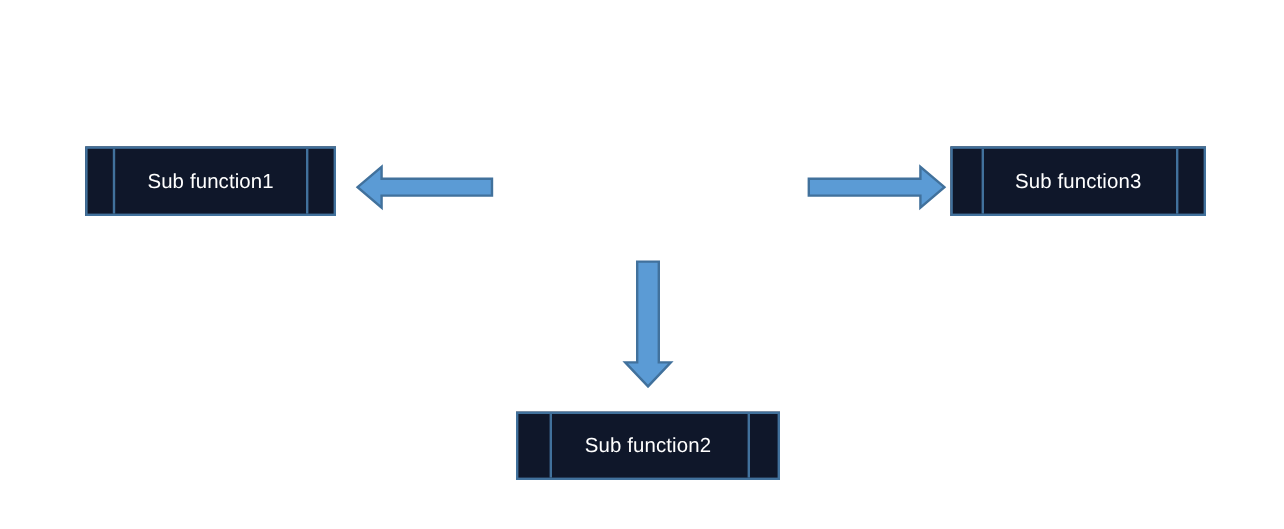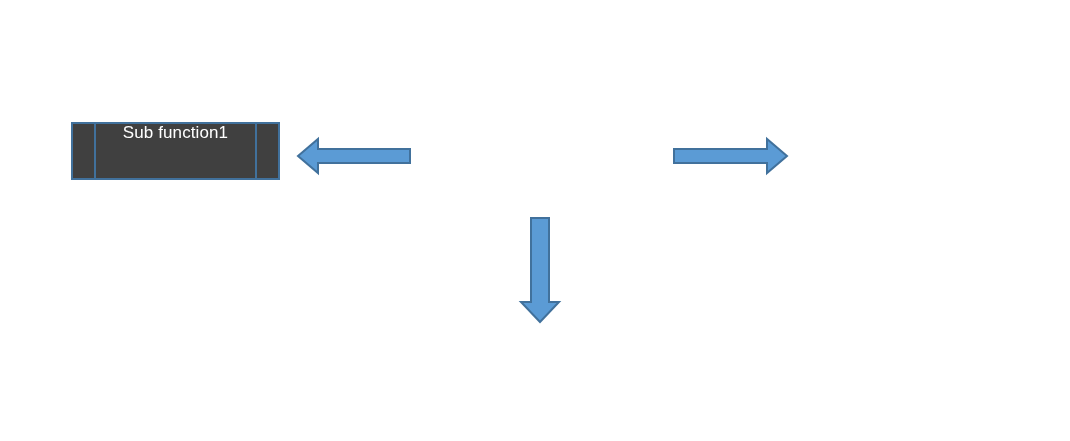--- a/index.html
+++ b/index.html
@@ -17,23 +17,24 @@
   #diagram-canvas {
     position: relative;
     width: 1070px;
     height: 441px;
     background: #ffffff;
   }
   
   .node {
     position: absolute;
     box-sizing: border-box;
-    background: #404040;
+    background: #0f172a;
     border: 2px solid #41719C;
     display: flex;
+    align-items: center;
     justify-content: center;
   }
   .node-label {
     color: #ffffff;
     font-size: 17px;
     font-family: "Liberation Sans", sans-serif;
     font-weight: 400;
     line-height: 1;
     letter-spacing: 0.1px;
     white-space: nowrap;
@@ -84,21 +85,31 @@
 
 <div id="diagram-canvas">
 
 
   <div class="node predefined" id="node-sub1">
     <span class="rule left"></span>
     <span class="rule right"></span>
     <span class="node-label">Sub function1</span>
   </div>
 
+  <div class="node predefined" id="node-sub2">
+    <span class="rule left"></span>
+    <span class="rule right"></span>
+    <span class="node-label">Sub function2</span>
+  </div>
 
+  <div class="node predefined" id="node-sub3">
+    <span class="rule left"></span>
+    <span class="rule right"></span>
+    <span class="node-label">Sub function3</span>
+  </div>
 
   <svg class="arrow" id="arrow-left" width="116" height="40" viewBox="0 0 116 40">
     <polygon points="2,20 22,3 22,13 114,13 114,27 22,27 22,37" fill="#5B9BD5" stroke="#41719C" stroke-width="2" stroke-linejoin="miter"></polygon>
   </svg>
 
   <svg class="arrow" id="arrow-right" width="118" height="40" viewBox="0 0 118 40">
     <polygon points="116,20 96,3 96,13 3,13 3,27 96,27 96,37" fill="#5B9BD5" stroke="#41719C" stroke-width="2" stroke-linejoin="miter"></polygon>
   </svg>
 
   <svg class="arrow" id="arrow-down" width="58" height="110" viewBox="0 0 58 110">

